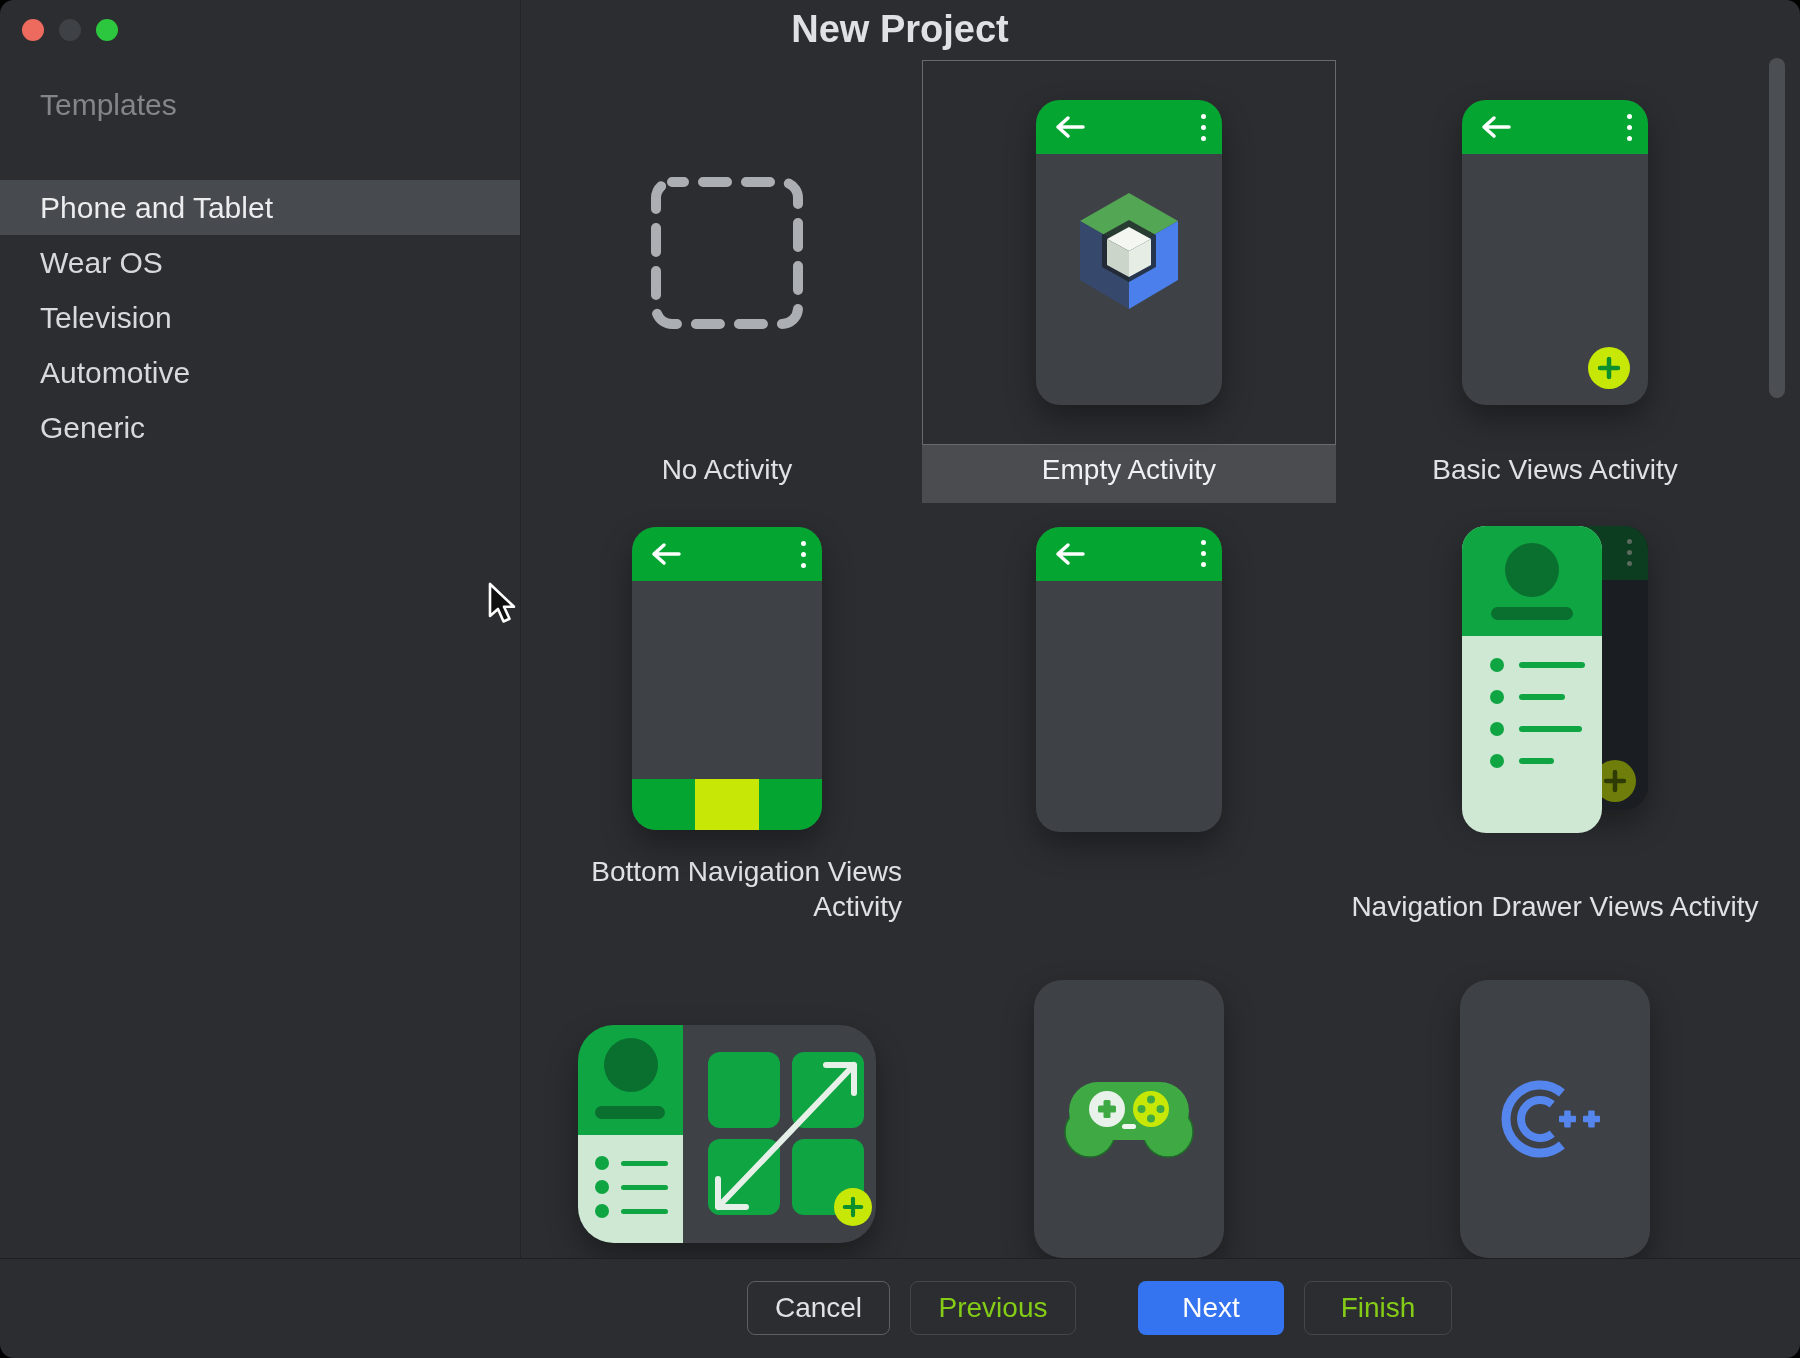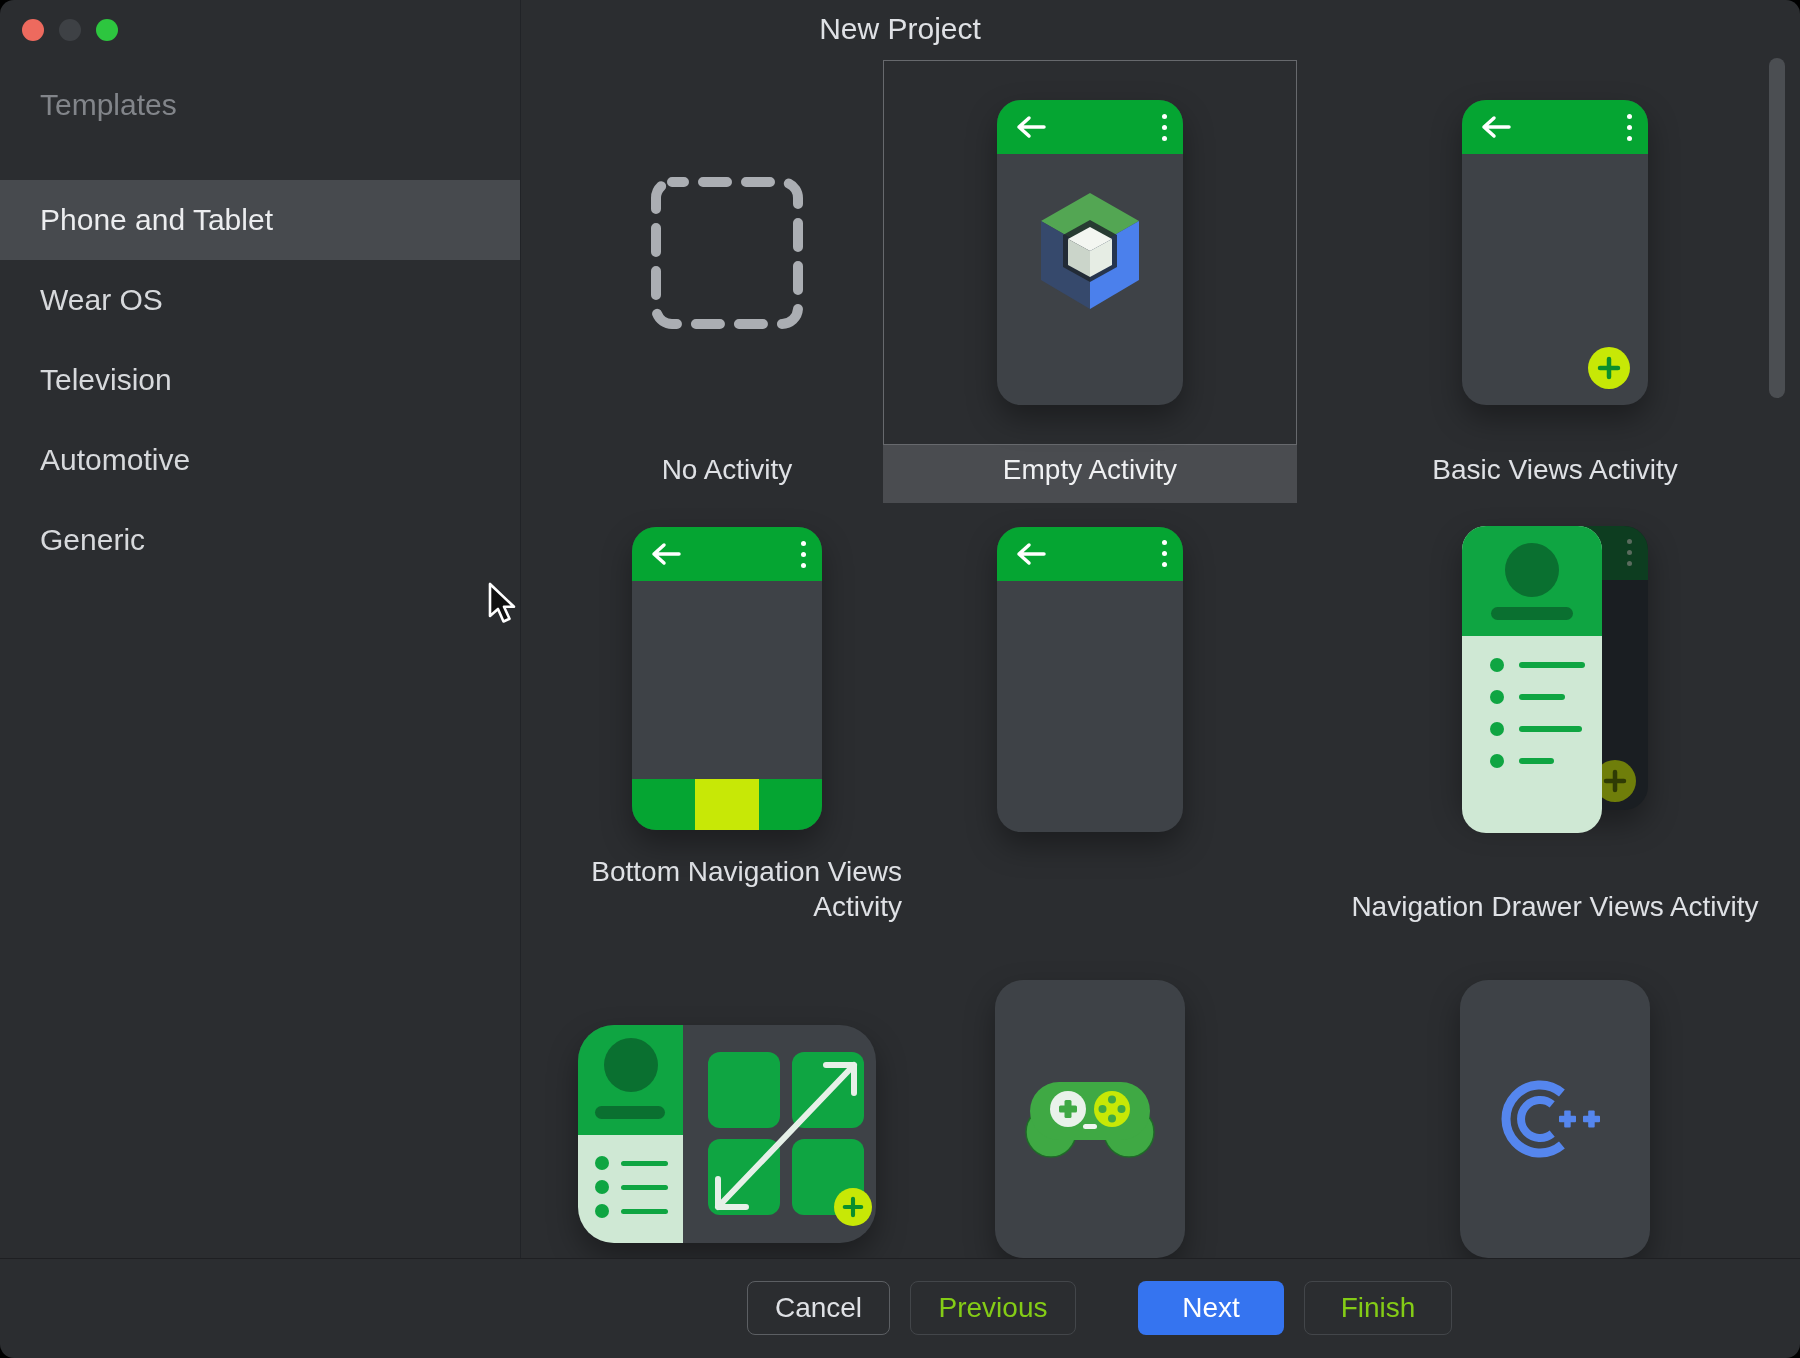--- a/index.html
+++ b/index.html
@@ -1,40 +1,40 @@
 <!DOCTYPE html>
 <html><head>
 <meta charset="utf-8">
 <style>
   html,body{margin:0;padding:0;background:#000;}
   .window{position:relative;width:1800px;height:1358px;background:#2B2D30;border-radius:14px;
           overflow:hidden;font-family:"Liberation Sans",sans-serif;color:#DFE1E5;}
 
   
   .titlebar{position:absolute;top:0;left:0;right:0;height:58px;display:flex;align-items:center;justify-content:center;}
-  .title{font-size:30px;font-weight:normal;color:#DFE1E5;}
+  .title{font-size:38px;font-weight:bold;color:#DFE1E5;}
   .lights{position:absolute;left:22px;top:19px;display:flex;gap:15px;}
   .light{width:22px;height:22px;border-radius:50%;}
   .light.red{background:#ED6A5E;}
   .light.gray{background:#3E4145;}
   .light.green{background:#2DC63F;}
 
   
   .sidebar{position:absolute;left:0;top:0;width:520px;height:1258px;border-right:1px solid #212327;}
   .sb-header{position:absolute;left:40px;top:88px;font-size:30px;color:#82858A;}
   .sb-list{position:absolute;left:0;top:180px;width:100%;}
-  .sb-item{height:80px;display:flex;align-items:center;padding-left:40px;font-size:30px;color:#D7D9DC;cursor:default;}
+  .sb-item{height:55px;display:flex;align-items:center;padding-left:40px;font-size:30px;color:#D7D9DC;cursor:default;}
   .sb-item.selected{background:#474A4E;color:#ECEDEF;}
 
   
   .cell{position:absolute;width:414px;display:flex;flex-direction:column;align-items:center;}
   .r1{top:60px;height:443px;}
   .r2{top:503px;height:437px;}
   .r3{top:945px;height:313px;overflow:hidden;}
-  .c1{left:520px;} .c2{left:883px;} .c3{left:1348px;}
+  .c1{left:520px;} .c2{left:922px;} .c3{left:1348px;}
   .thumbzone{width:100%;display:flex;align-items:center;justify-content:center;position:relative;}
   .r1 .thumbzone{height:385px;}
   .r2 .thumbzone{height:352px;}
   .lblzone{width:100%;flex:1;display:flex;align-items:flex-end;justify-content:center;
            font-size:28px;color:#DFE1E5;text-align:right;padding-bottom:16px;box-sizing:border-box;line-height:35px;}
   .lbl-nowrap{white-space:nowrap;}
   .lbl-wrap{max-width:350px;}
   .cell.selected .thumbzone{border:1px solid #67696D;box-sizing:border-box;}
   .cell.selected .lblzone{background:#4A4C50;color:#F0F1F3;}
 

